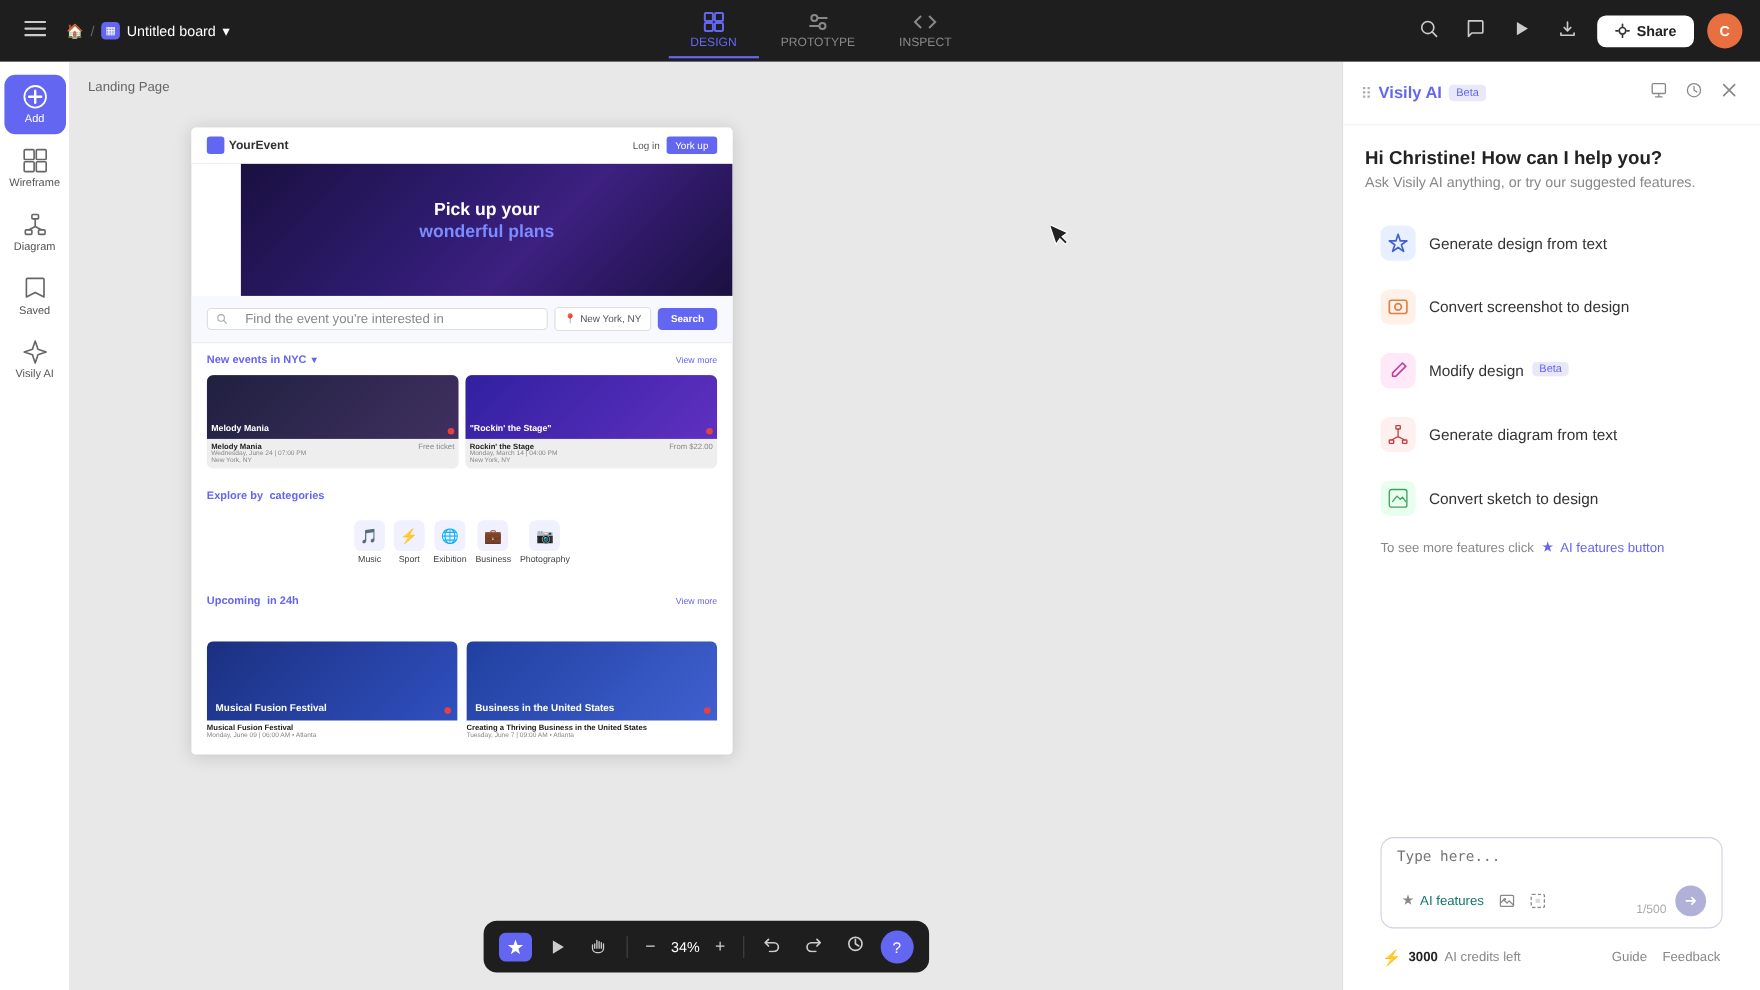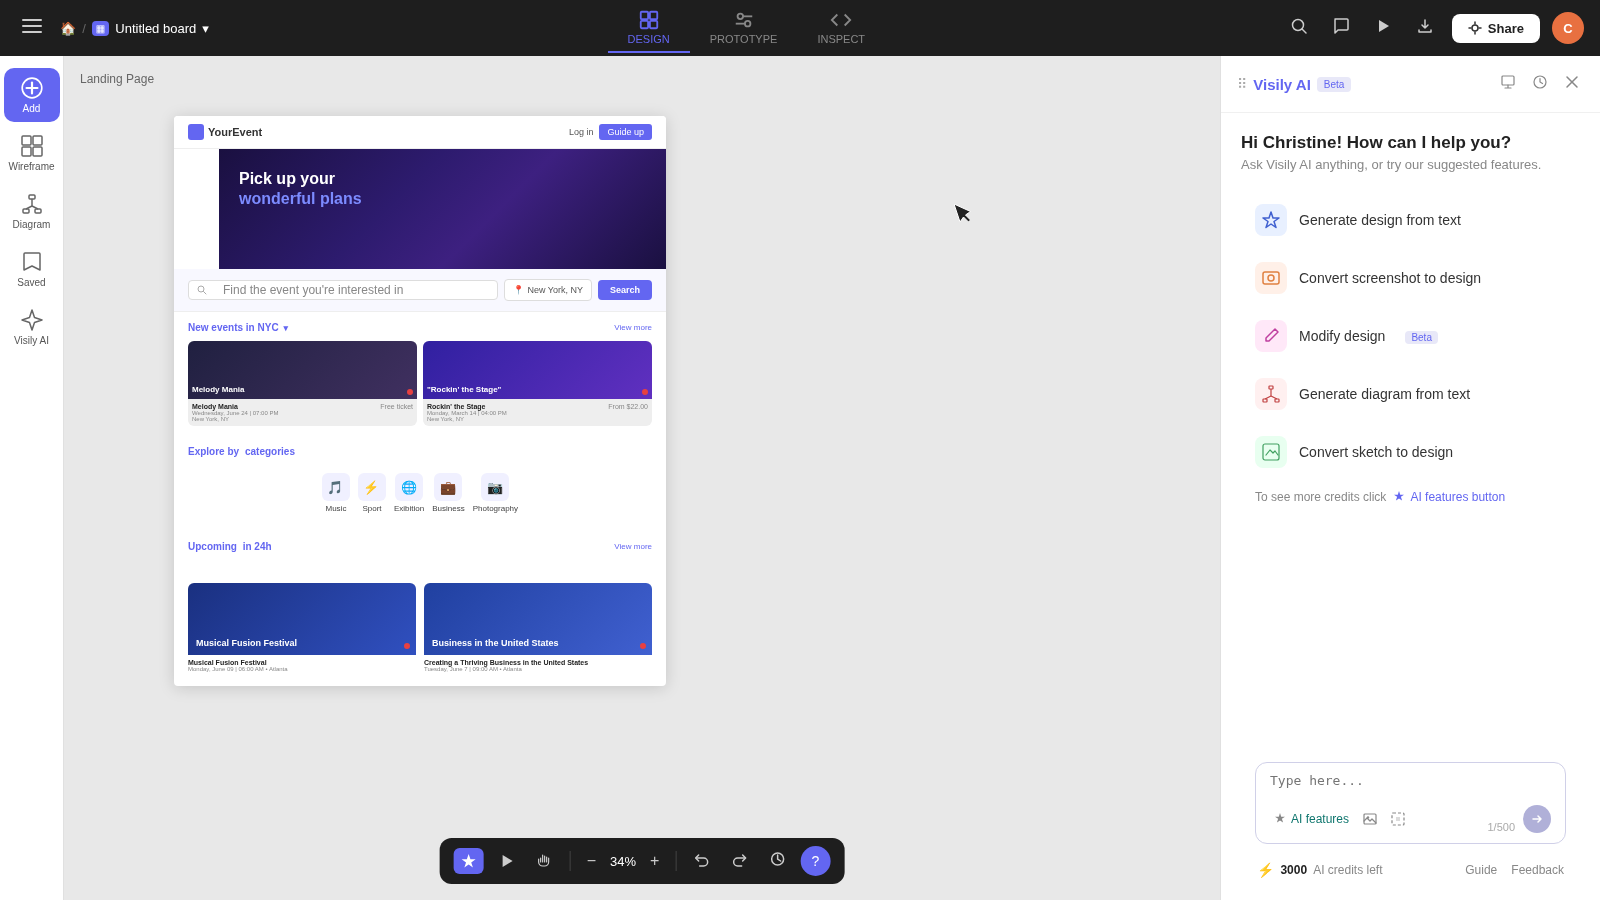--- a/index.html
+++ b/index.html
@@ -105,22 +105,22 @@
     }
     .mock-logo { font-size: 11px; color: #333; font-weight: 600; display: flex; align-items: center; gap: 4px; }
     .mock-logo-icon { width: 16px; height: 16px; background: #6366f1; border-radius: 3px; }
     .mock-nav-right { display: flex; gap: 6px; align-items: center; }
     .mock-login { font-size: 9px; color: #555; }
     .mock-signup { font-size: 9px; background: #6366f1; color: #fff; padding: 3px 8px; border-radius: 3px; }
 
     
     .mock-hero {
       background: linear-gradient(135deg, #1a1040 0%, #2d1b6e 40%, #3d2080 60%, #1a1040 100%);
-      padding: 20px 20px 24px;
-      text-align: left;
+      padding: 32px 20px 24px;
+      text-align: center;
       position: relative;
       min-height: 120px;
       margin-left: 45px;
     }
     .mock-hero-title { font-size: 16px; font-weight: 700; color: #fff; line-height: 1.3; }
     .mock-hero-subtitle { font-size: 16px; font-weight: 700; color: #7c8bff; }
 
     
     .mock-search-area {
       background: #f8f8ff;
@@ -226,21 +226,21 @@
       cursor: pointer;
       transition: background 0.15s;
     }
     .feature-icon { width: 32px; height: 32px; border-radius: 8px; display: flex; align-items: center; justify-content: center; font-size: 16px; flex-shrink: 0; }
     .feature-icon.screenshot { background: #fff0e8; }
     .feature-icon.generate { background: #e8f0ff; }
     .feature-icon.modify { background: #ffe8f8; }
     .feature-icon.diagram { background: #fff0f0; }
     .feature-icon.sketch { background: #e8fff0; }
     .feature-label { font-size: 14px; color: #333; font-weight: 500; }
-    .feature-label-beta { display: flex; align-items: flex-end; gap: 20px; }
+    .feature-label-beta { display: flex; align-items: flex-start; gap: 8px; }
     .feature-beta-tag { background: #e8e8f8; color: #6366f1; font-size: 10px; padding: 1px 6px; border-radius: 4px; }
 
     .more-features-hint { font-size: 12px; color: #888; padding: 10px 14px; display: flex; align-items: center; gap: 6px; }
 
     
     .chat-input-area {
       border: 1.5px solid #d0d0e8;
       border-radius: 12px;
       margin: 10px 14px;
       padding: 10px 14px;
@@ -432,21 +432,21 @@
 
     <div class="landing-mockup">
 
       <div class="mock-nav">
         <div class="mock-logo">
           <div class="mock-logo-icon"></div>
           <span>YourEvent</span>
         </div>
         <div class="mock-nav-right">
           <span class="mock-login">Log in</span>
-          <span class="mock-signup">Guide up</span>
+          <span class="mock-signup">York up</span>
         </div>
       </div>
 
       <div class="mock-hero">
         <div class="mock-hero-title">Pick up your</div>
         <div class="mock-hero-subtitle">wonderful plans</div>
       </div>
 
       <div class="mock-search-area">
         <div class="mock-search-input">
@@ -698,21 +698,21 @@
             <svg width="20" height="20" viewBox="0 0 20 20" fill="none">
                 <rect x="2" y="2" width="16" height="16" rx="2" stroke="#40a060" stroke-width="1.2"></rect>
                 <path d="M5 13l4-5 3 3 2-2 3 4" stroke="#40a060" stroke-width="1.2" stroke-linecap="round" stroke-linejoin="round"></path>
               </svg>
           </div>
           <span class="feature-label">Convert sketch to design</span>
         </div>
       </div>
 
       <div class="more-features-hint">
-        <span>To see more credits click</span>
+        <span>To see more features click</span>
         <span style="display:inline-flex;align-items:center;gap:4px;color:#6366f1;font-weight:500;font-size:12px">
           <svg width="14" height="14" viewBox="0 0 14 14" fill="none">
               <path d="M7 1l1.2 3.8H12L8.9 6.8l1.2 3.7L7 8.5l-3.1 2 1.2-3.7L2 4.8h3.8z" fill="#6366f1"></path>
             </svg>
           <span>AI features button</span>
         </span>
       </div>
 
       <div style="flex:1"></div>
 

